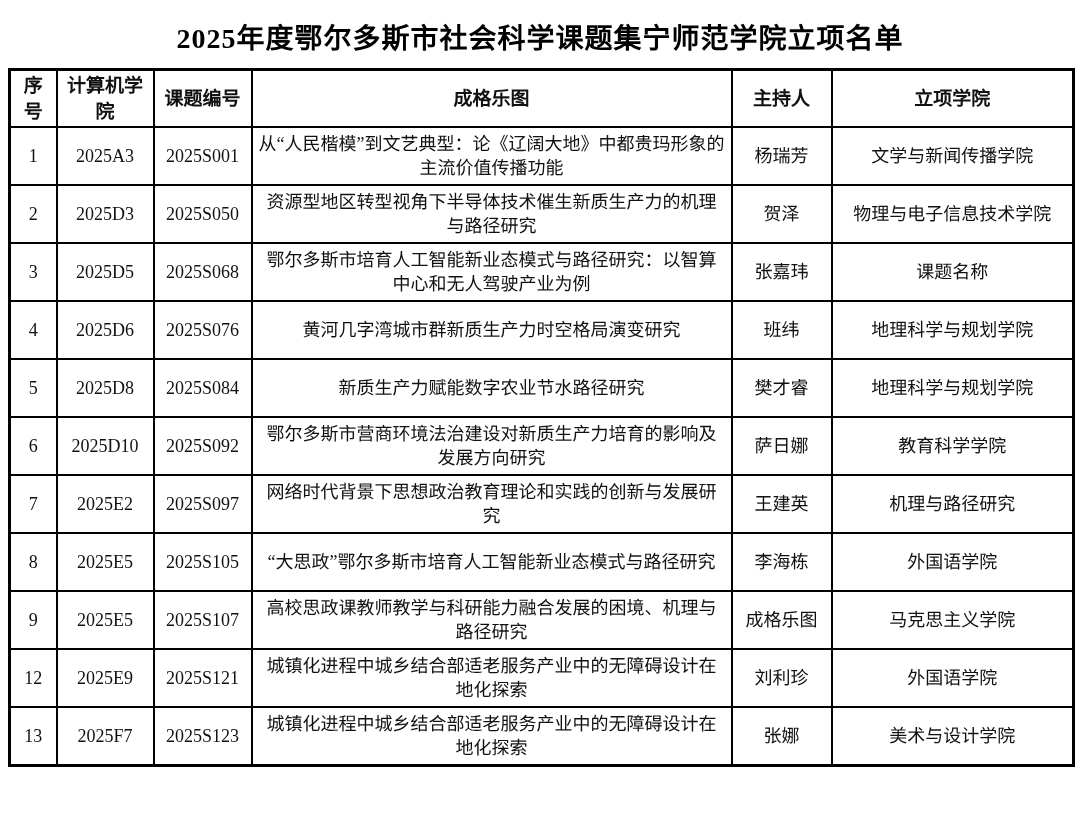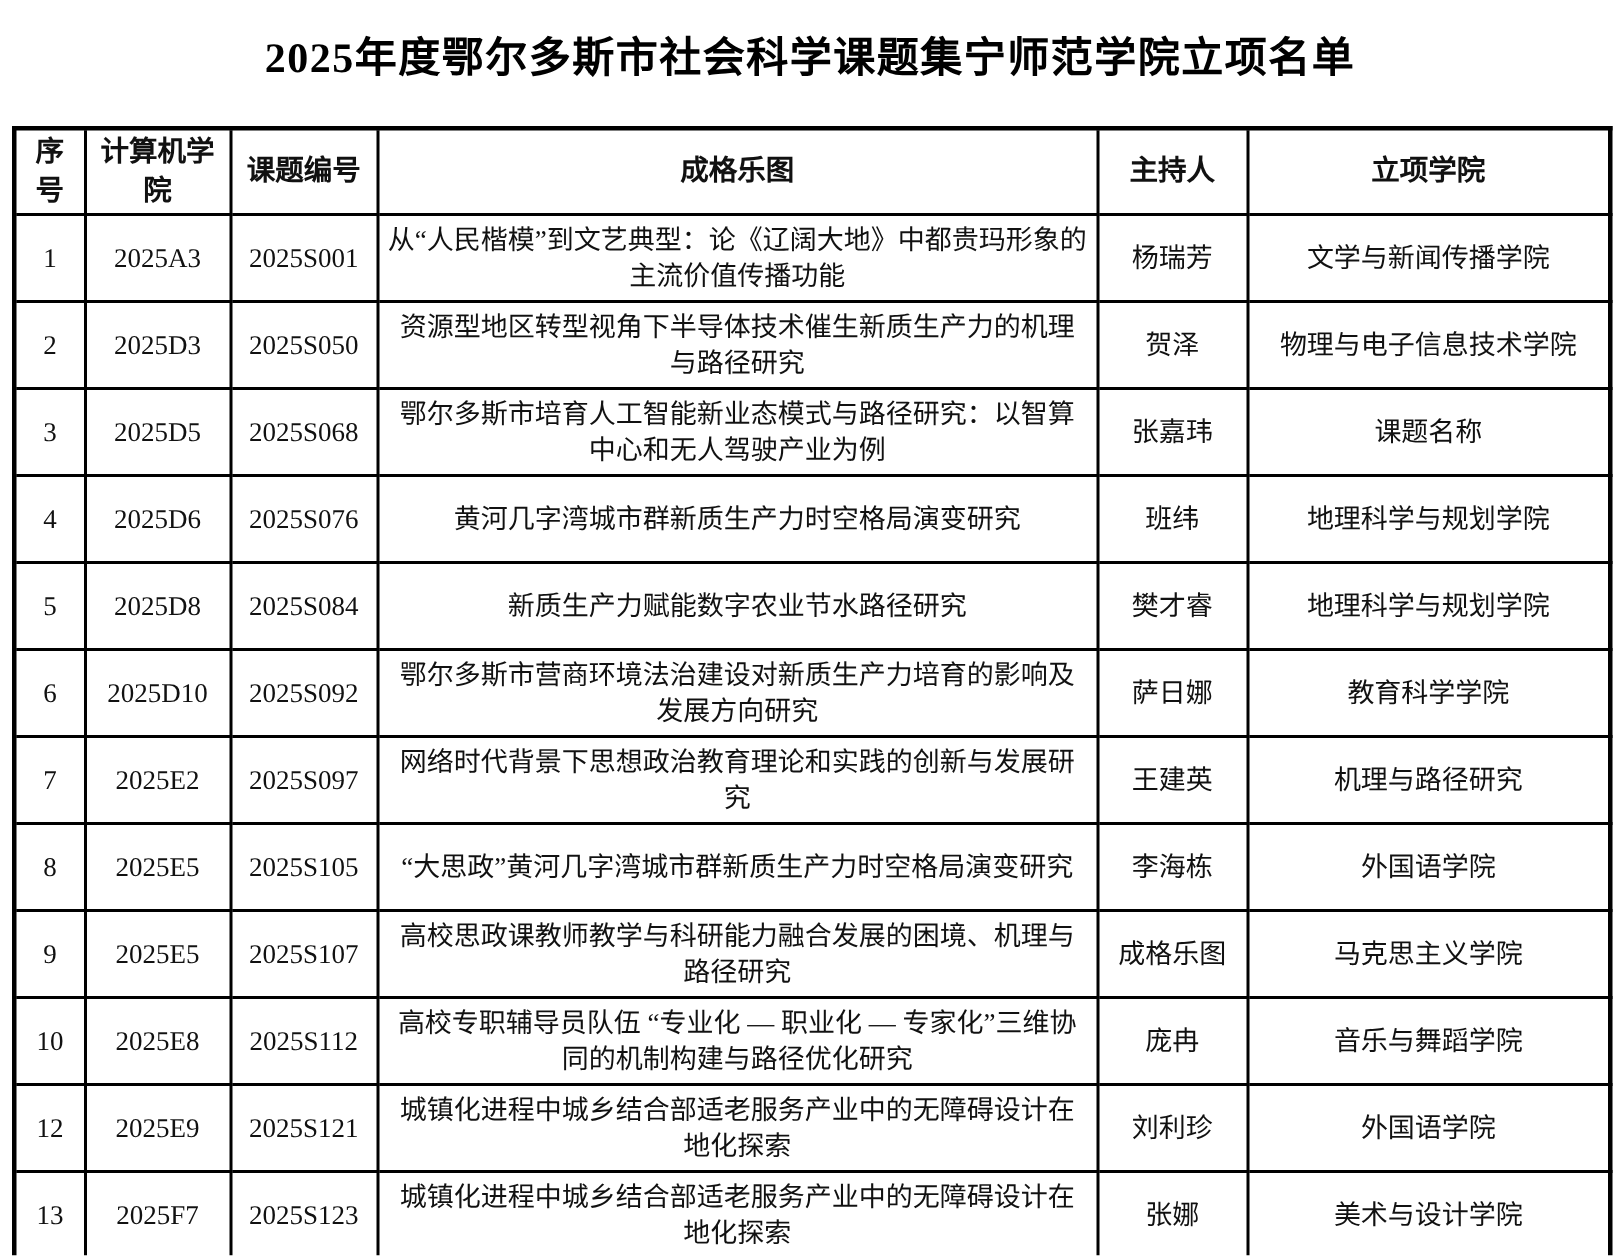--- a/index.html
+++ b/index.html
@@ -16,21 +16,21 @@
     background: #ffffff;
     overflow: hidden;
   }
   .doc-title {
     text-align: center;
     font-size: 28px;
     font-weight: bold;
     letter-spacing: 1px;
     margin: 0;
     padding-top: 16px;
-    padding-bottom: 28px;
+    padding-bottom: 12px;
     color: #000000;
   }
   table.project-table {
     border-collapse: collapse;
     table-layout: fixed;
     width: 1064px;
     margin-left: 8px;
     border: 3px solid #000000;
   }
   table.project-table th,
@@ -145,42 +145,34 @@
     <td>2025S097</td>
     <td>网络时代背景下思想政治教育理论和实践的创新与发展研究</td>
     <td>王建英</td>
     <td>机理与路径研究</td>
   </tr>
 
   <tr>
     <td>8</td>
     <td>2025E5</td>
     <td>2025S105</td>
-    <td>“大思政”黄河几字湾城市群新质生产力时空格局演变研究</td>
+    <td>“大思政”鄂尔多斯市培育人工智能新业态模式与路径研究</td>
     <td>李海栋</td>
     <td>外国语学院</td>
   </tr>
 
   <tr>
     <td>9</td>
     <td>2025E5</td>
     <td>2025S107</td>
     <td>高校思政课教师教学与科研能力融合发展的困境、机理与路径研究</td>
     <td>成格乐图</td>
     <td>马克思主义学院</td>
   </tr>
 
-  <tr>
-    <td>10</td>
-    <td>2025E8</td>
-    <td>2025S112</td>
-    <td>高校专职辅导员队伍 “专业化 — 职业化 — 专家化”三维协同的机制构建与路径优化研究</td>
-    <td>庞冉</td>
-    <td>音乐与舞蹈学院</td>
-  </tr>
 
 
   <tr>
     <td>12</td>
     <td>2025E9</td>
     <td>2025S121</td>
     <td>城镇化进程中城乡结合部适老服务产业中的无障碍设计在地化探索</td>
     <td>刘利珍</td>
     <td>外国语学院</td>
   </tr>

